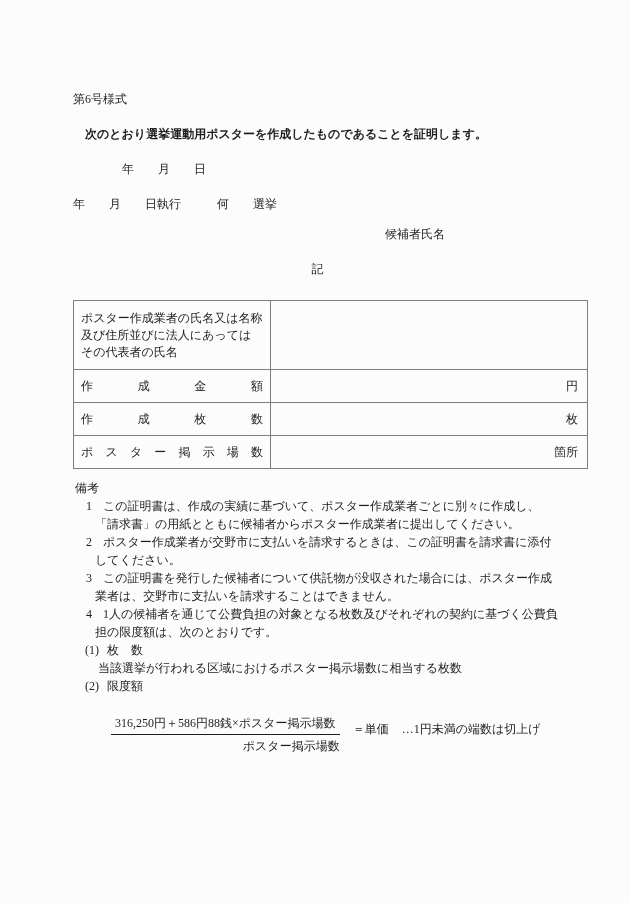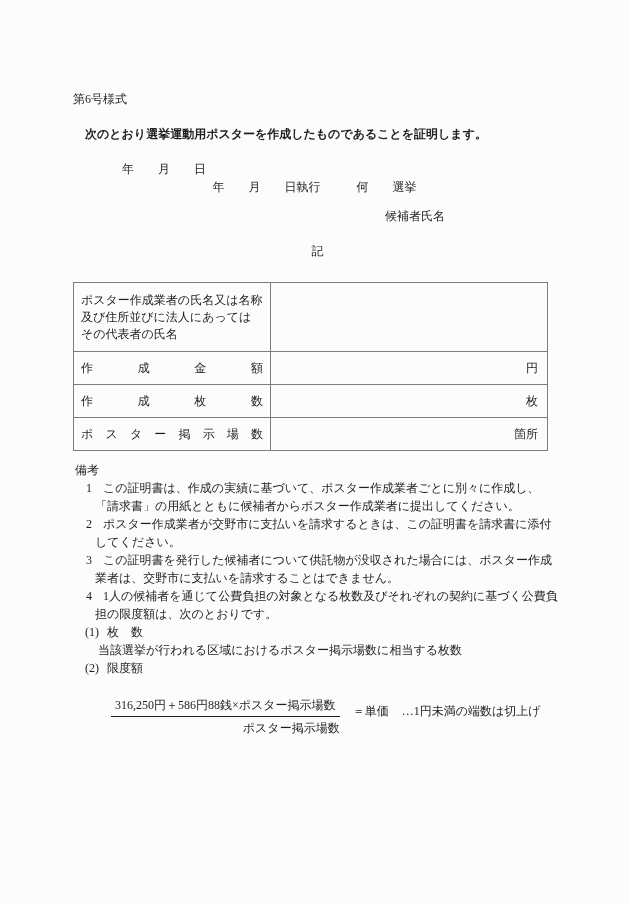--- a/index.html
+++ b/index.html
@@ -13,27 +13,27 @@
     font-family: "Liberation Serif", "DejaVu Serif", serif;
     font-size: 12px;
     line-height: 18px;
     box-sizing: border-box;
     padding: 90px 68px 0 73px;
   }
   .form-number { text-align: left; }
   .doc-title { text-align: center; margin-top: 18px; }
   .intro { margin-top: 17px; text-indent: 1em; font-weight: bold; }
   .date-line { margin-top: 17px; padding-left: 49px; }
-  .exec-line { text-align: center; padding-right: 6px; }
+  .exec-line { margin-top: 18px; text-align: left; padding-right: 6px; font-family: Liberation Mono, monospace; }
   .candidate-line { margin-top: 11px; text-align: right; padding-right: 117px; }
   .record-mark { margin-top: 17px; text-align: center; }
 
   table.poster-table {
     margin-top: 22px;
-    width: 475px;
+    width: 515px;
     border-collapse: collapse;
     table-layout: fixed;
   }
   .poster-table td {
     border: 1px solid #7d7d7d;
     vertical-align: middle;
     box-sizing: border-box;
   }
   .row-tall td { height: 69px; }
   .row-std td  { height: 33px; }

